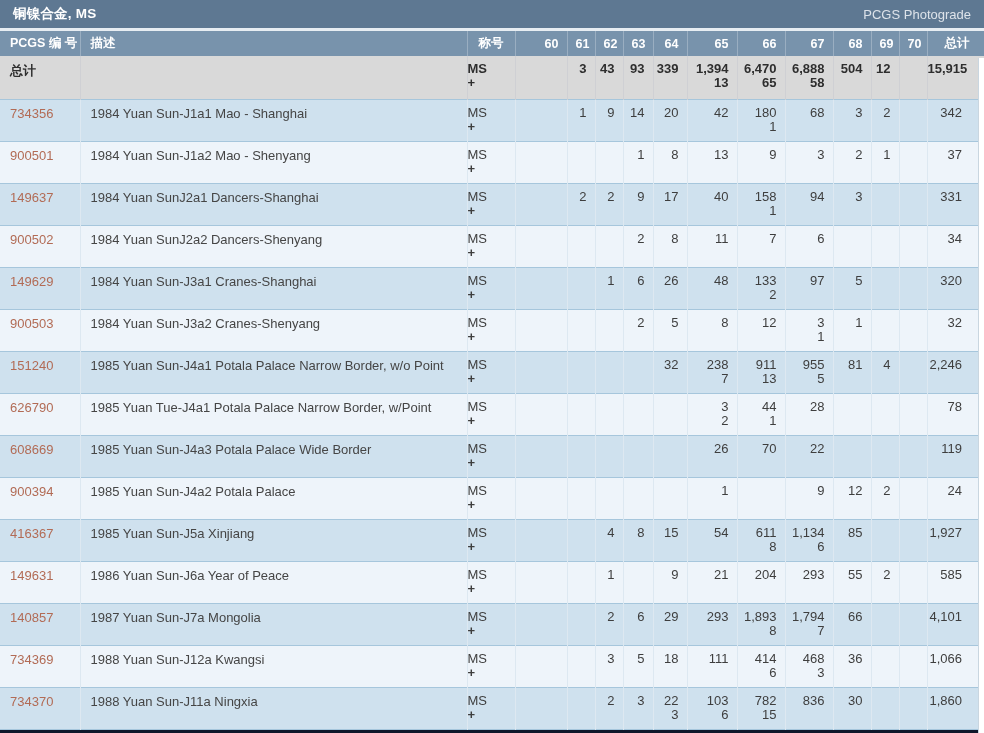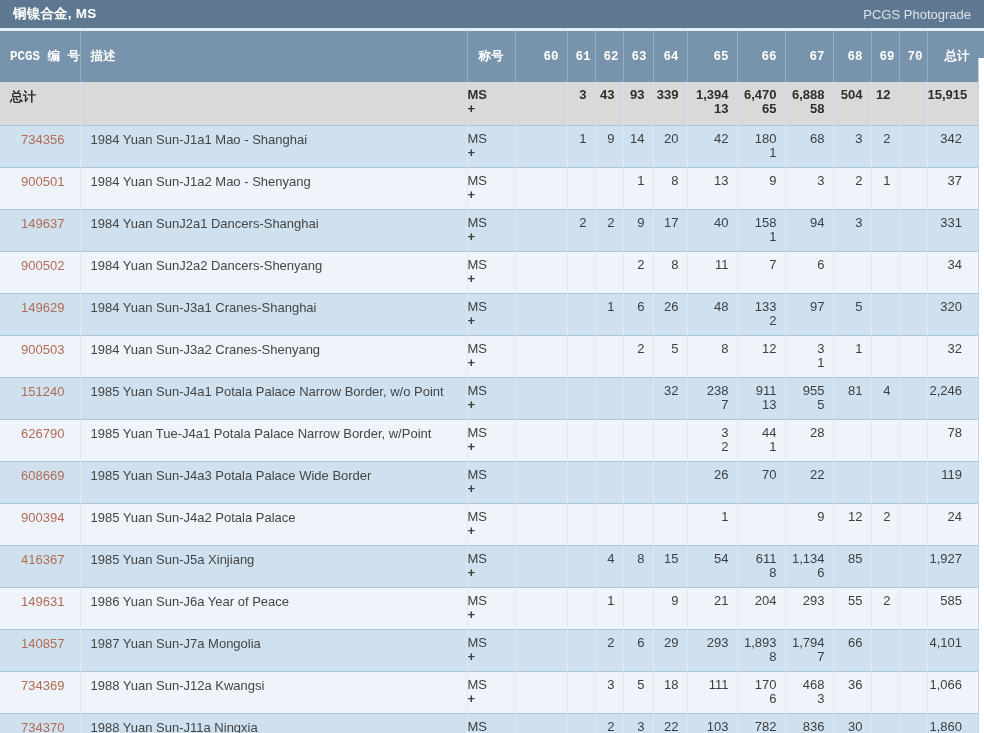--- a/index.html
+++ b/index.html
@@ -1,46 +1,46 @@
 <!DOCTYPE html>
 <html><head>
 <meta charset="utf-8">
 <style>
   * { margin:0; padding:0; box-sizing:border-box; }
   body { background:#fff; font-family:"Liberation Sans","DejaVu Sans",sans-serif; }
-  .page { position:relative; width:984px; height:733px; background:#6d28d9; overflow:hidden; }
+  .page { position:relative; width:984px; height:733px; background:#0f172a; overflow:hidden; }
 
   
   .titlebar { height:31px; background:#5e7892; border-bottom:3px solid #e7edf2;
     display:flex; align-items:center; justify-content:space-between; padding:0 13px; }
   .titlebar .title { color:#fff; font-weight:bold; font-size:13.5px; letter-spacing:.2px; }
   .titlebar a.pg { color:#dde3ea; font-size:13px; text-decoration:none; }
 
   
   table { border-collapse:collapse; table-layout:fixed; width:984px; }
   thead th { background:#7893ac; color:#fff; font-size:12.5px; font-weight:bold;
-    height:24px; padding:17px 8px; white-space:nowrap; border-right:1px solid rgba(255,255,255,.25);font-family:Liberation Mono, monospace; }
+    height:24px; padding:4px 8px; white-space:nowrap; border-right:1px solid rgba(255,255,255,.25); }
   thead th.al { text-align:left; padding-left:10px; }
   thead th.ac { text-align:center; }
   thead th.ar, thead th.gh { text-align:right; }
   thead th:last-child { padding-right:14px; }
 
   tbody tr { border-bottom:1px solid #a6c6dc; }
   tbody tr.dk { background:#cfe1ee; }
   tbody tr.lt { background:#eef4fa; }
   tbody tr.totals { background:#d9d9d9; }
   tbody tr.totals td { font-weight:bold; color:#2e2e2e; }
 
   td { vertical-align:top; font-size:13px; color:#3e3e3e; height:42px;
     border-right:1px solid #dde8f1; overflow:hidden; }
   tr.totals td { border-right:1px solid rgba(255,255,255,.8); height:43px; }
   td:last-child { border-right:none; }
 
   td.pcgs { padding:6px 6px 0 10px; }
-  td.pcgs a { color:#b26b55; text-decoration:none;margin-left:11px; }
+  td.pcgs a { color:#b26b55; text-decoration:none; }
   td.desc { padding:6px 8px 0 10px; color:#454545; white-space:nowrap; }
   td.desig { text-align:left; }
   td.num { text-align:right; }
   td.num .l1, td.num .l2, td.desig .l1, td.desig .l2 { padding-right:8px; }
   td.desig .l1, td.desig .l2 { padding-right:0; }
   .l1 { padding-top:5px; height:20px; line-height:16px; }
   .l2 { height:17px; line-height:14px; }
   td.tot .l1, td.tot .l2 { padding-right:22px; }
   td.desig .l2 { font-weight:bold; }
 
@@ -908,21 +908,21 @@
           </td>
           <td class="num">
             <div class="l1">18</div>
             <div class="l2"></div>
           </td>
           <td class="num">
             <div class="l1">111</div>
             <div class="l2"></div>
           </td>
           <td class="num">
-            <div class="l1">170</div>
+            <div class="l1">414</div>
             <div class="l2">6</div>
           </td>
           <td class="num">
             <div class="l1">468</div>
             <div class="l2">3</div>
           </td>
           <td class="num">
             <div class="l1">36</div>
             <div class="l2"></div>
           </td>

